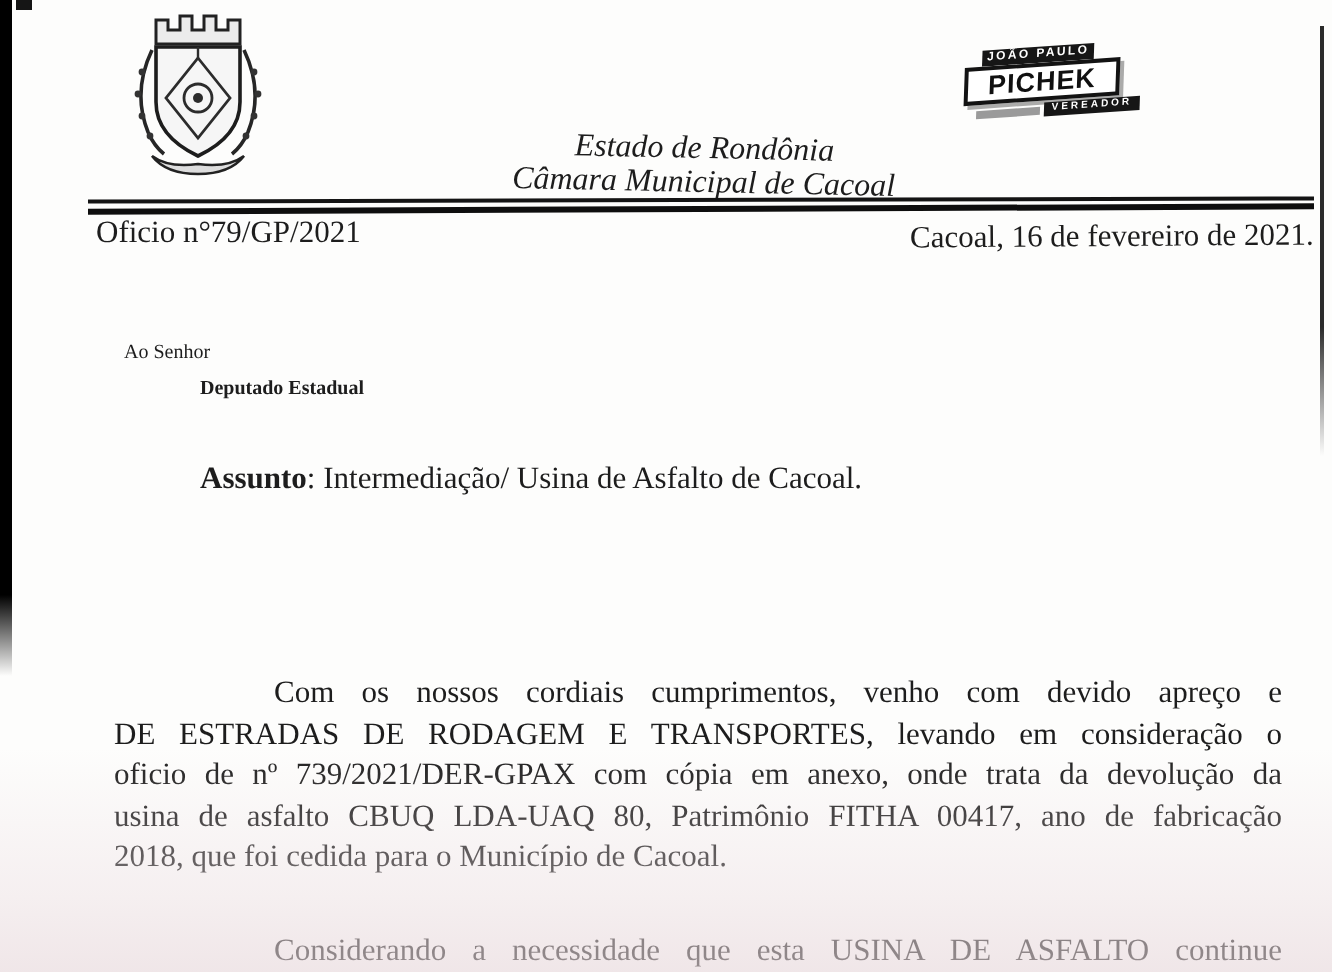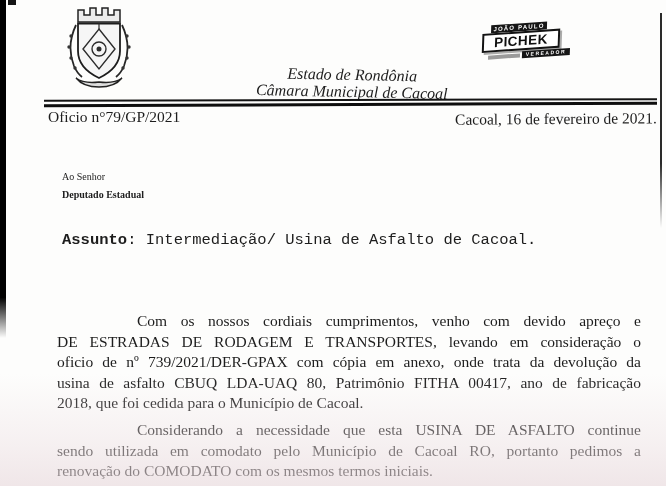--- a/index.html
+++ b/index.html
@@ -28,31 +28,31 @@
   
   .rule-a { position:absolute; left:44px; top:99px;  width:613px; height:1.6px; background:#141414; transform:rotate(-0.15deg); }
   .rule-b { position:absolute; left:44px; top:103px; width:613px; height:2.6px; background:#0e0e0e; transform:rotate(-0.25deg); }
 
   
   .ref  { position:absolute; left:48px; top:108px; font-size:15.5px;text-align:right; }
   .date { position:absolute; right:9px; top:110px; font-size:15.5px; transform:rotate(-0.4deg); }
 
   
   .recipient { position:absolute; left:62px; top:168px; font-size:10px; line-height:17.5px; }
-  .bold { font-weight:bold; }
+  .bold { font-weight:bold;margin-left:38px; }
 
   
-  .subject { position:absolute; left:62px; top:231px; font-size:15.5px;font-family:Liberation Mono, monospace; }
+  .subject { position:absolute; left:62px; top:231px; font-size:15.5px; }
 
   
   .body-text { position:absolute; left:57px; top:311px; width:584px; font-size:15.5px; line-height:20.6px; }
   .para2 { margin-top:6px; }
   .tline { text-align:justify; text-align-last:justify; }
   .tline-last { text-align-last:left; }
-  .para .tline:first-child { text-indent:80px; }
+  .para .tline:first-child { text-indent:80px;margin-top:26px; }
 
   
   .badge { position:absolute; left:482px; top:23px; transform:rotate(-4deg);
            font-family:"Liberation Sans", sans-serif; }
   .badge-top  { margin-left:10px; width:56px; height:8px; background:#161616; color:#fff;
                 font-weight:bold; font-size:6px; line-height:8px; text-align:center;
                 letter-spacing:1.2px; transform:skewX(-6deg); }
   .badge-main { width:74px; height:15px; background:#fff; border:2.5px solid #131313; color:#101010;
                 font-weight:bold; font-size:13.5px; line-height:15px; text-align:center;
                 letter-spacing:0.5px; transform:skewX(-6deg);

